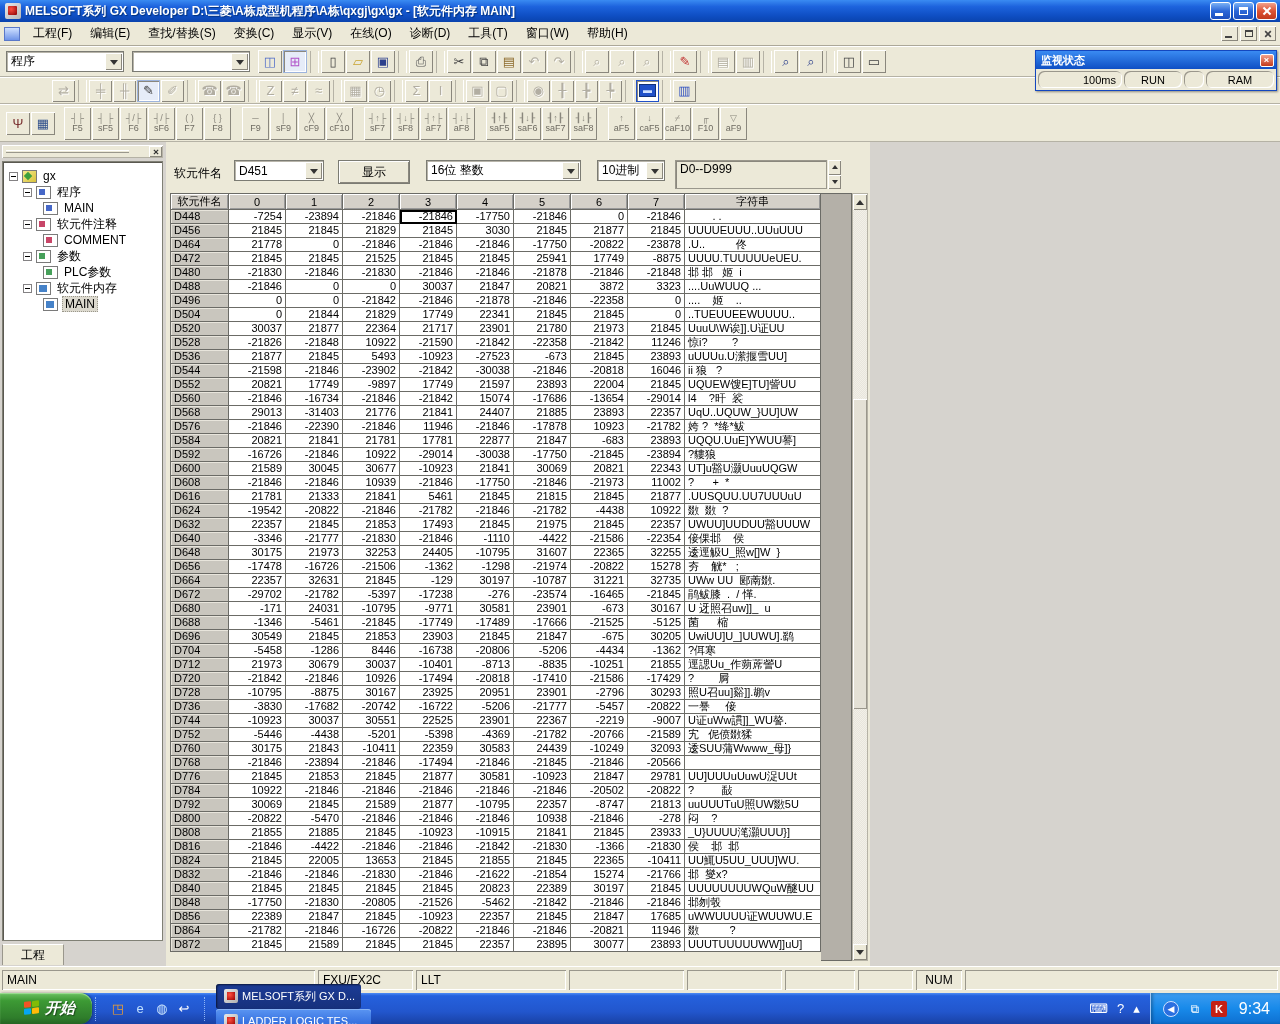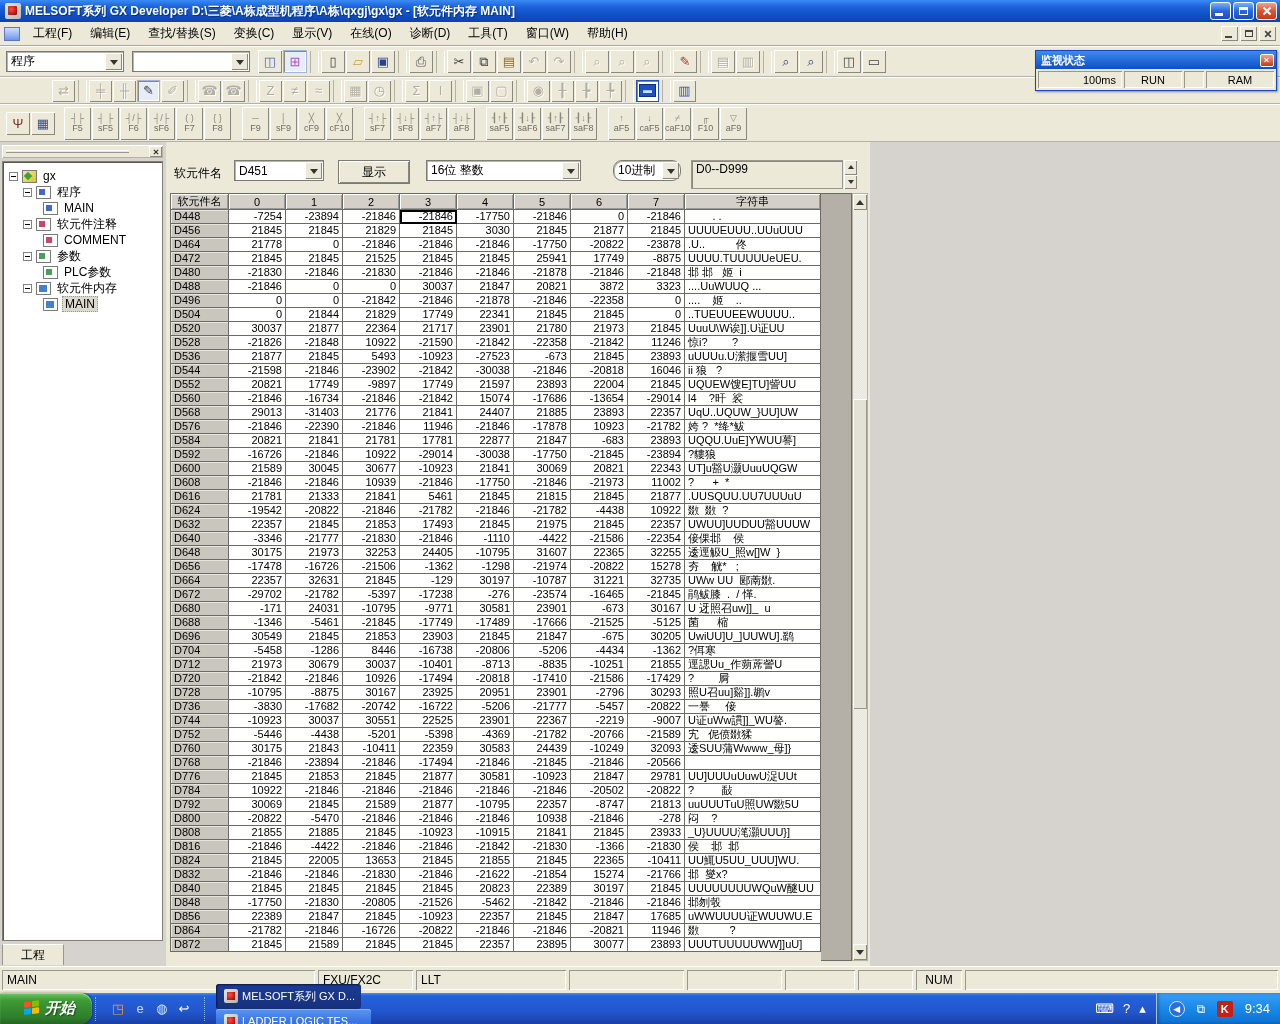--- a/index.html
+++ b/index.html
@@ -108,21 +108,21 @@
     border:1px solid #9a978c; border-top:1px solid #fff; border-bottom:none;
     display:flex; align-items:center; justify-content:center; font-size:12px; }
 
   
   .doc { position:absolute; left:166px; top:0; width:704px; height:824px; background:#ECE9D8; }
   .device-header { position:absolute; left:8px; top:18px; height:30px; display:flex; align-items:flex-start; }
   .dev-lbl { font-size:12px; padding-top:5px; margin-right:12px; }
   .dev-combo { width:90px; margin-right:14px; }
   .btn-display { width:72px; height:24px; background:#ECE9D8; border:1px solid #7b7b73;
     box-shadow:inset 1px 1px 0 #fff, inset -1px -1px 0 #8a877d; font-size:12px; font-family:inherit; }
-  .fmt-combo { width:155px; margin-left:16px; } .radix-combo { width:68px; margin-left:32px;border-radius:9px; }
+  .fmt-combo { width:155px; margin-left:16px; } .radix-combo { width:68px; margin-left:16px; }
   .range-box { width:152px; height:29px; margin-left:10px; background:#ECE9D8;
     border:1px solid #9a978c; box-shadow:inset 1px 1px 0 #8a877d; padding:1px 4px; font-size:12px; }
   .spinner { width:13px; height:29px; display:flex; flex-direction:column; margin-left:1px; }
   .sp { flex:1; background:#ECE9D8; box-shadow:inset 1px 1px 0 #fff, inset -1px -1px 0 #8a877d;
     display:flex; align-items:center; justify-content:center; }
   .sp.up::after { content:""; border:3px solid transparent; border-bottom:4px solid #333; margin-bottom:3px;}
   .sp.dn::after { content:""; border:3px solid transparent; border-top:4px solid #333; margin-top:3px;}
 
   .table-wrap { position:absolute; left:4px; top:51px; width:698px; height:768px; overflow:hidden;
     display:flex; align-items:flex-start; }
@@ -152,21 +152,21 @@
   .monitor { position:absolute; left:1035px; top:-92px; width:242px; background:#ECE9D8;
     border:1px solid #1347BF; box-shadow:1px 1px 2px rgba(0,0,0,.4); }
   .mon-title { height:18px; background:linear-gradient(180deg,#3a8bf2,#0f4fc4); color:#fff;
     font-weight:bold; font-size:11px; display:flex; align-items:center; padding:0 2px 0 5px; }
   .mon-title span:first-child { flex:1; }
   .mon-close { width:14px; height:13px; border-radius:2px; border:1px solid #fff;
     background:linear-gradient(180deg,#f2a28c,#c23a1c); display:flex; align-items:center; justify-content:center; }
   .mon-close .x-glyph { transform:scale(.55); }
   .mon-body { height:21px; display:flex; align-items:center; padding:1px 2px; gap:2px; }
   .mon-box { height:17px; background:#ECE9D8; box-shadow:inset 1px 1px 0 #9a978c, inset -1px -1px 0 #fff;
-    font-size:11px; display:flex; align-items:center; justify-content:center; }
+    font-size:11px; display:flex; align-items:center; justify-content:center;border-radius:6px; }
   .mon-box.interval { width:84px; justify-content:flex-end; padding-right:6px; }
   .mon-box.run { width:58px; } .mon-box.blank { width:20px; } .mon-box.mem { flex:1; }
 
   
   .statusbar { position:absolute; left:0; top:966px; width:1280px; height:27px; background:#ECE9D8;
     border-top:1px solid #fff; display:flex; align-items:center; padding:2px; gap:3px; }
   .sb-panel { height:20px; box-shadow:inset 1px 1px 0 #9a978c, inset -1px -1px 0 #fff;
     font-size:12px; display:flex; align-items:center; padding:0 5px; white-space:nowrap; overflow:hidden; }
   .sb-main { flex:1; max-width:650px; } .sb-cpu { width:95px; } .sb-mode { width:150px; }
   .sb-e1 { width:115px; } .sb-e2 { width:95px; } .sb-e3 { width:70px; } .sb-e4 { width:55px; }
@@ -202,21 +202,21 @@
   .tray-spacer { flex:1; }
   .bar-icons { display:flex; gap:9px; align-items:center; margin-right:10px; }
   .bar-icon { color:#fff; font-size:13px; }
   .tray { height:31px; background:linear-gradient(180deg,#3d9cf0 0%,#188aea 50%,#0e6fd0 100%);
     display:flex; align-items:center; padding:0 10px 0 12px; gap:8px;
     border-left:1px solid #9fc8f5; box-shadow:inset 2px 0 3px rgba(0,0,0,.25); }
   .tray-icon { width:16px; height:16px; display:flex; align-items:center; justify-content:center;
     color:#fff; font-size:12px; }
   .tray-icon.k { color:#fff; background:#c42015; font-weight:bold; font-size:11px; border-radius:2px; }
   .tray-icon.lang { background:#2a6fe0; border:1px solid #cfe2ff; border-radius:50%; font-size:9px; }
-  .clock { color:#fff; font-size:13px; margin-left:4px; }
+  .clock { color:#fff; font-size:16px; margin-left:4px; }
 </style>
 </head>
 <body>
 
 <div class="screen">
 
   <div class="titlebar">
     <span class="app-icon"></span>
     <span class="title-text">MELSOFT系列 GX Developer D:\三菱\A栋成型机程序\A栋\qxgj\gx\gx - [软元件内存 MAIN]</span>
     <span class="win-btns">

